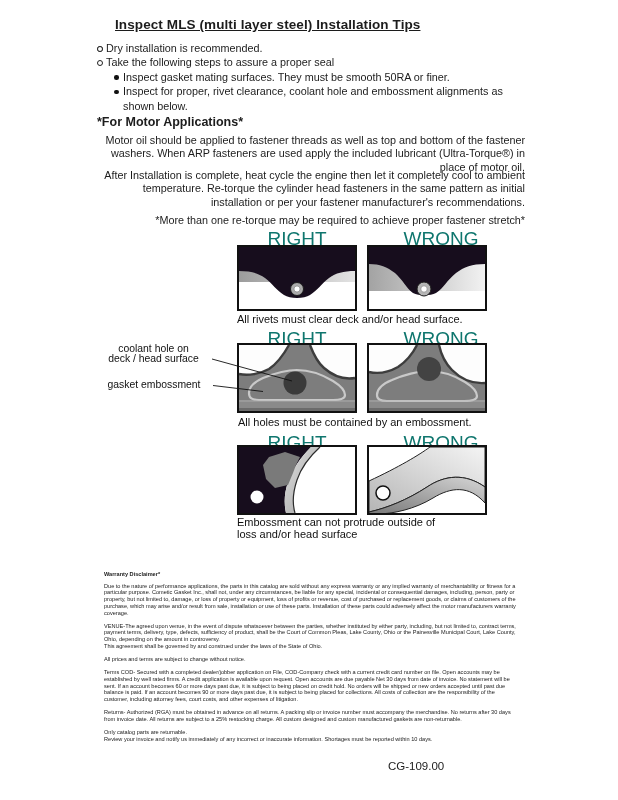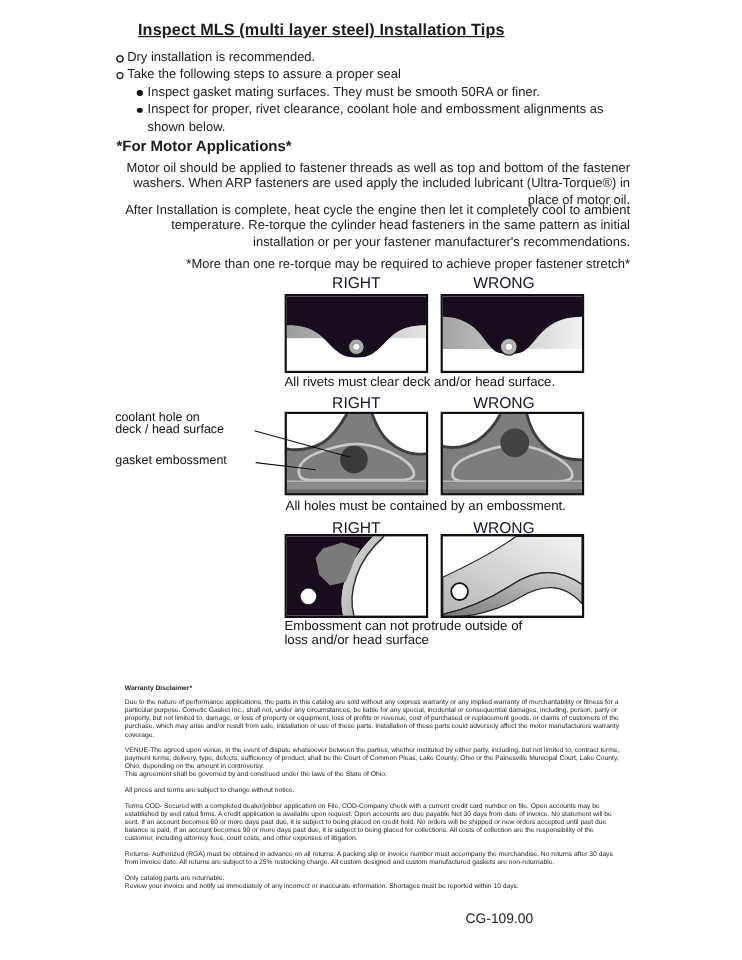--- a/index.html
+++ b/index.html
@@ -21,37 +21,37 @@
   .m-fill {
     position:absolute; left:17px; top:5.5px; width:4.5px; height:4.5px;
     border-radius:50%; background:#111;
   }
   .diesel-heading { position:absolute; left:97px; top:115px; margin:0; font-size:12.5px; font-weight:bold; }
   .para { position:absolute; left:97px; width:428px; margin:0; font-size:10.8px; line-height:13.4px;text-align:right; }
   .para.p1 { top:134px; }
   .para.p2 { top:169px; }
   .para.p3 { top:214px; }
 
-  .dlabel { position:absolute; width:120px; text-align:center; font-size:13px; color:#0f172a; }
+  .dlabel { position:absolute; width:120px; text-align:center; font-size:19px; color:#0f766e; }
   .dl-left  { left:237px; }
-  .dl-right { left:360px; }
+  .dl-right { left:381px; }
   .row1-l { top:228px; } .row2-l { top:328px; } .row3-l { top:432px; }
 
   .dbox { position:absolute; width:120px; }
   .dbox svg { display:block; }
   .b1l { left:237px; top:245px; } .b1r { left:367px; top:245px; }
   .b2l { left:237px; top:343px; } .b2r { left:367px; top:343px; }
   .b3l { left:237px; top:445px; } .b3r { left:367px; top:445px; }
 
   .dcaption { position:absolute; font-size:11px; color:#111; }
   .cap1 { left:237px; top:313px; width:300px; }
   .cap2 { left:238px; top:416px; width:300px; }
   .cap3 { left:237px; top:516px; width:218px; line-height:12.2px; }
 
-  .callout { position:absolute; text-align:left; font-size:10.4px; line-height:9.8px; color:#111; }
+  .callout { position:absolute; text-align:center; font-size:10.4px; line-height:9.8px; color:#111; }
   .co1 { left:96px; width:115px; top:344px; }
   .co2 { left:96px; width:116px; top:380px; }
   .leader-svg { position:absolute; left:96px; top:340px; }
 
   .disclaimer { position:absolute; left:104px; top:571px; width:413px; font-size:5.6px; line-height:6.7px; color:#222; }
   .disclaimer h3 { margin:0 0 5px 0; font-size:5.6px; font-weight:bold; }
   .disclaimer p { margin:0 0 6.5px 0; }
   .disclaimer p.tight { margin-bottom:0; }
 
   .page-number { position:absolute; left:388px; top:760px; font-size:11.5px; color:#222; }

